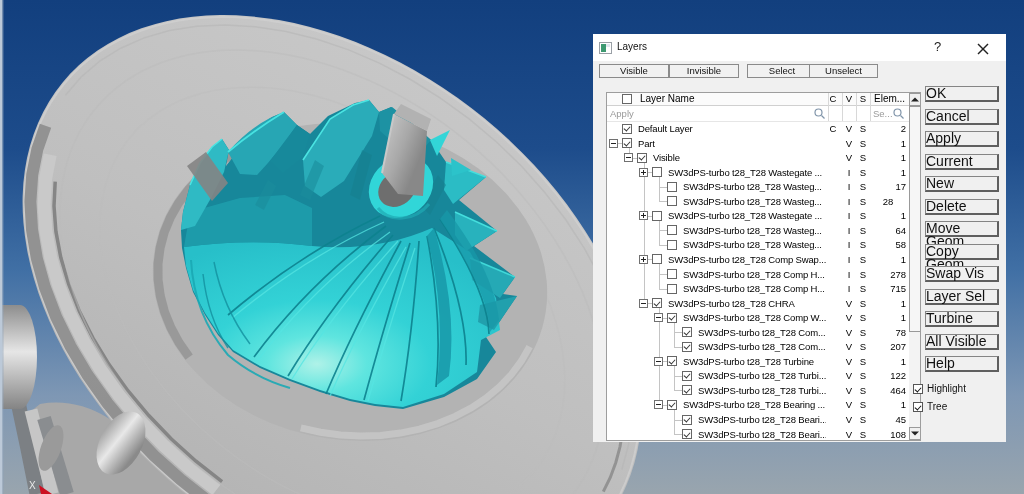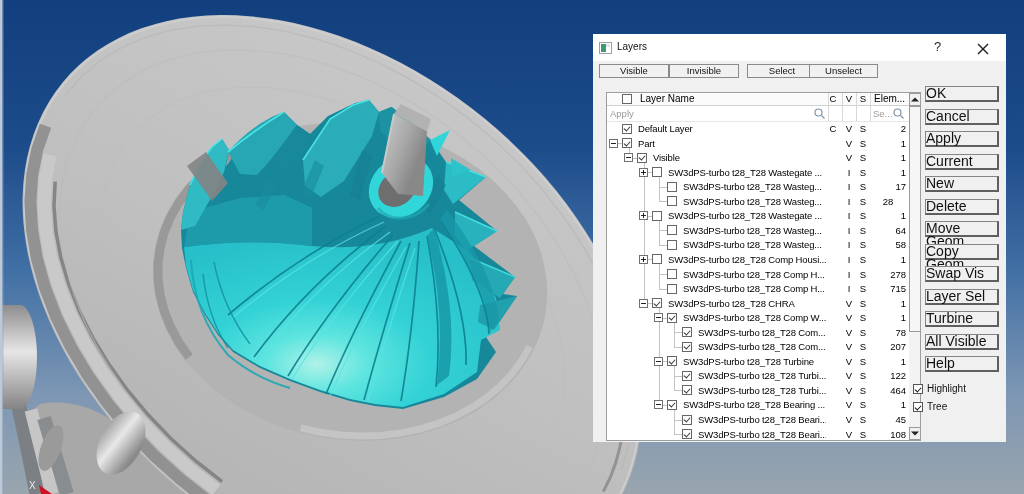--- a/index.html
+++ b/index.html
@@ -293,21 +293,21 @@
         <div class="num" style="left:263px;top:131.85000000000002px;">64</div>
         <div class="tline" style="left:51.5px;top:151.9px;width:8px;height:1px;"></div>
         <div class="cb" style="left:60px;top:146.9px;"></div>
         <div class="rowt" style="left:76px;top:146.4px;width:143px;">SW3dPS-turbo t28_T28 Wasteg...</div>
         <div class="cvs" style="left:235px;top:146.4px;">I</div>
         <div class="cvs" style="left:249px;top:146.4px;">S</div>
         <div class="num" style="left:263px;top:146.4px;">58</div>
         <div class="tline" style="left:36.5px;top:166.45000000000002px;width:8px;height:1px;"></div>
         <div class="exp p" style="left:32px;top:161.95000000000002px;"></div>
         <div class="cb" style="left:45px;top:161.45000000000002px;"></div>
-        <div class="rowt" style="left:61px;top:160.95000000000002px;width:158px;">SW3dPS-turbo t28_T28 Comp Housi...</div>
+        <div class="rowt" style="left:61px;top:160.95000000000002px;width:158px;">SW3dPS-turbo t28_T28 Comp Swap...</div>
         <div class="cvs" style="left:235px;top:160.95000000000002px;">I</div>
         <div class="cvs" style="left:249px;top:160.95000000000002px;">S</div>
         <div class="num" style="left:263px;top:160.95000000000002px;">1</div>
         <div class="tline" style="left:51.5px;top:181px;width:8px;height:1px;"></div>
         <div class="cb" style="left:60px;top:176px;"></div>
         <div class="rowt" style="left:76px;top:175.5px;width:143px;">SW3dPS-turbo t28_T28 Comp H...</div>
         <div class="cvs" style="left:235px;top:175.5px;">I</div>
         <div class="cvs" style="left:249px;top:175.5px;">S</div>
         <div class="num" style="left:263px;top:175.5px;text-align:right;">278</div>
         <div class="tline" style="left:51.5px;top:195.55px;width:8px;height:1px;"></div>

